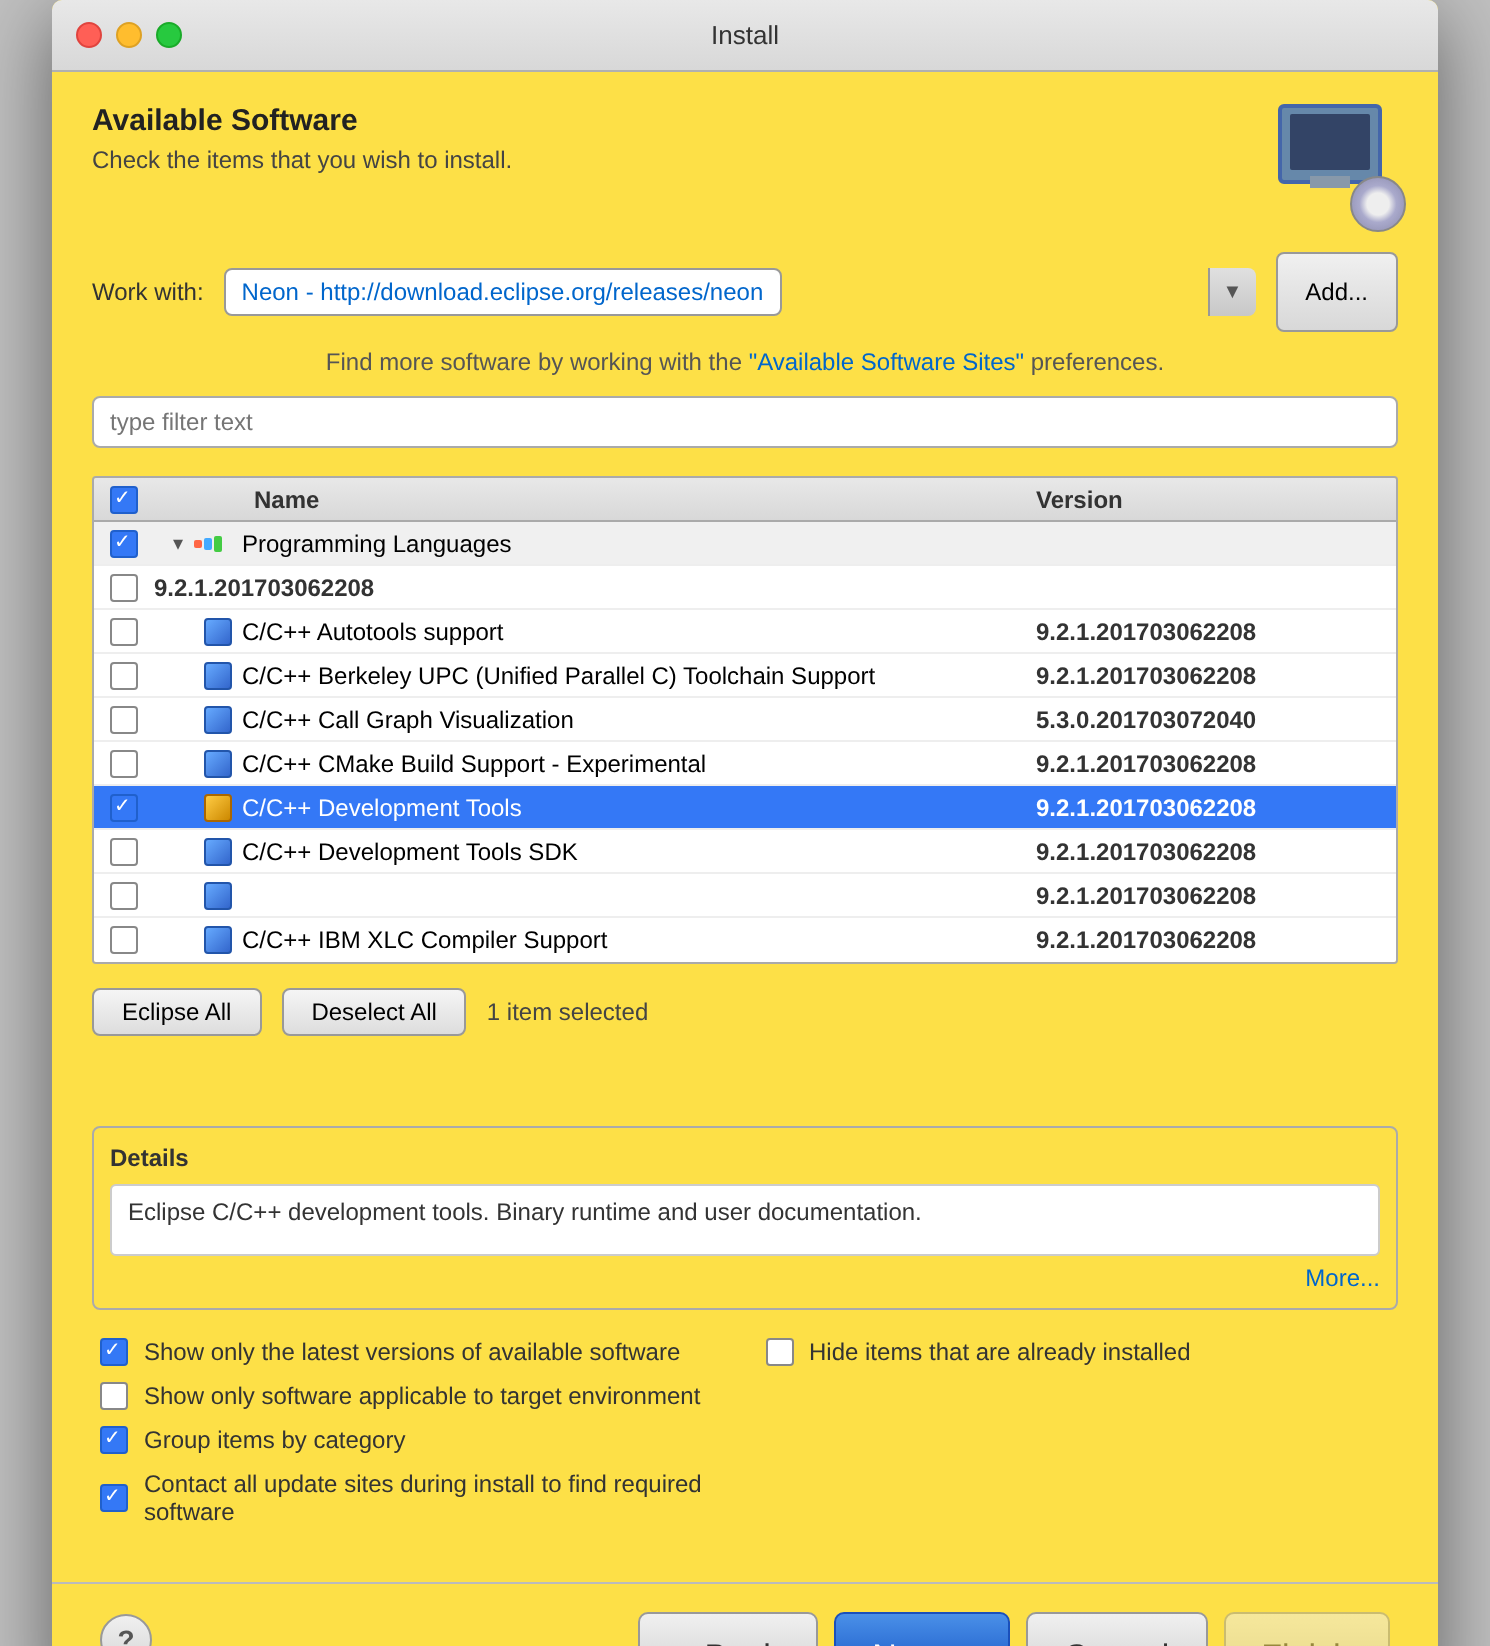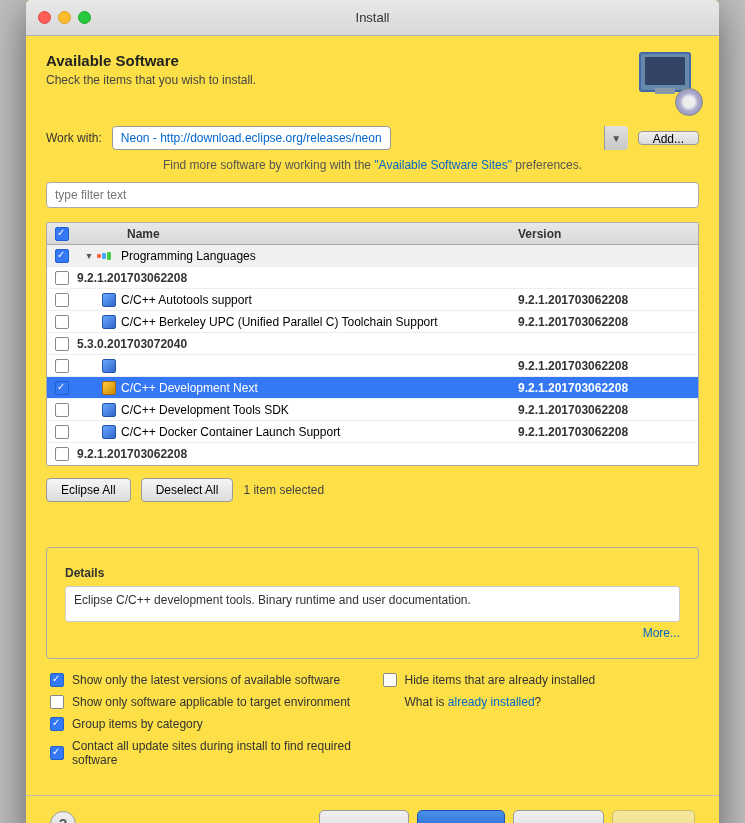--- a/index.html
+++ b/index.html
@@ -143,21 +143,21 @@
       border-left: 1px solid #999;
       border-radius: 0 4px 4px 0;
       display: flex;
       align-items: center;
       justify-content: center;
       font-size: 10px;
       color: #555;
       pointer-events: none;
     }
     .add-button {
-      height: 14px;
+      height: 40px;
       padding: 0 14px;
       background: linear-gradient(to bottom, #f0f0f0, #d8d8d8);
       border: 1px solid #999;
       border-radius: 4px;
       font-size: 12px;
       cursor: pointer;
     }
     .find-more-text {
       text-align: center;
       font-size: 12px;
@@ -289,21 +289,21 @@
       font-size: 12px;
       cursor: pointer;
     }
     .item-count {
       font-size: 12px;
       color: #444;
     }
     .details-section {
       border: 1px solid #aaa;
       border-radius: 4px;
-      padding: 18px;
+      padding: 8px;
       margin-bottom: 14px;
       margin-top: 45px;
     }
     .details-title {
       font-size: 12px;
       font-weight: 600;
       color: #333;
       margin-bottom: 6px;
     }
     .details-content-area {
@@ -523,44 +523,51 @@
               </div>
             <span class="row-name-text">C/C++ Berkeley UPC (Unified Parallel C) Toolchain Support</span>
           </div>
           <div class="col-version row-version-text">9.2.1.201703062208</div>
         </div>
 
         <div class="table-row">
           <div class="col-checkbox">
             <input type="checkbox" class="row-checkbox" style="">
           </div>
+          <div style="display:flex;align-items:center;flex:1;padding-left:24px;">
+            <div class="row-icon">
+                <div class="pkg-icon"></div>
+              </div>
+            <span class="row-name-text">C/C++ Call Graph Visualization</span>
+          </div>
           <div class="col-version row-version-text">5.3.0.201703072040</div>
         </div>
 
         <div class="table-row">
           <div class="col-checkbox">
             <input type="checkbox" class="row-checkbox" style="">
           </div>
           <div style="display:flex;align-items:center;flex:1;padding-left:24px;">
             <div class="row-icon">
                 <div class="pkg-icon"></div>
               </div>
+            <span class="row-name-text">C/C++ CMake Build Support - Experimental</span>
           </div>
           <div class="col-version row-version-text">9.2.1.201703062208</div>
         </div>
 
         <div class="table-row selected">
           <div class="col-checkbox">
             <input type="checkbox" class="row-checkbox checked-blue" style="">
           </div>
           <div style="display:flex;align-items:center;flex:1;padding-left:24px;">
             <div class="row-icon">
                 <div class="pkg-icon pkg-icon-yellow"></div>
               </div>
-            <span class="row-name-text">C/C++ Development Next</span>
+            <span class="row-name-text">C/C++ Development Tools</span>
           </div>
           <div class="col-version row-version-text">9.2.1.201703062208</div>
         </div>
 
         <div class="table-row">
           <div class="col-checkbox">
             <input type="checkbox" class="row-checkbox" style="">
           </div>
           <div style="display:flex;align-items:center;flex:1;padding-left:24px;">
             <div class="row-icon">
@@ -572,28 +579,33 @@
         </div>
 
         <div class="table-row">
           <div class="col-checkbox">
             <input type="checkbox" class="row-checkbox" style="">
           </div>
           <div style="display:flex;align-items:center;flex:1;padding-left:24px;">
             <div class="row-icon">
                 <div class="pkg-icon"></div>
               </div>
-            <span class="row-name-text">C/C++ Docker Container Launch Support</span>
-          </div>
-          <div class="col-version row-version-text">9.2.1.201703062208</div>
-        </div>
-
-        <div class="table-row">
-          <div class="col-checkbox">
-            <input type="checkbox" class="row-checkbox" style="">
+          </div>
+          <div class="col-version row-version-text">9.2.1.201703062208</div>
+        </div>
+
+        <div class="table-row">
+          <div class="col-checkbox">
+            <input type="checkbox" class="row-checkbox" style="">
+          </div>
+          <div style="display:flex;align-items:center;flex:1;padding-left:24px;">
+            <div class="row-icon">
+                <div class="pkg-icon"></div>
+              </div>
+            <span class="row-name-text">C/C++ IBM XLC Compiler Support</span>
           </div>
           <div class="col-version row-version-text">9.2.1.201703062208</div>
         </div>
 
       </div>
     </div>
 
     
     <div class="button-row">
       <button class="action-btn">Eclipse All</button>
@@ -630,23 +642,20 @@
           <div class="option-row">
             <input type="checkbox" class="option-checkbox checked" style="">
             <span class="option-label">Contact all update sites during install to find required software</span>
           </div>
         </div>
 
         <div>
           <div class="option-row">
             <input type="checkbox" class="option-checkbox" style="">
             <span class="option-label">Hide items that are already installed</span>
-          </div>
-          <div class="option-row" style="margin-left:22px;">
-            <span class="option-label">What is <a href="#">already installed</a>?</span>
           </div>
         </div>
       </div>
     </div>
 
     
     <div class="footer-divider"></div>
 
     
     <div class="footer-buttons">

